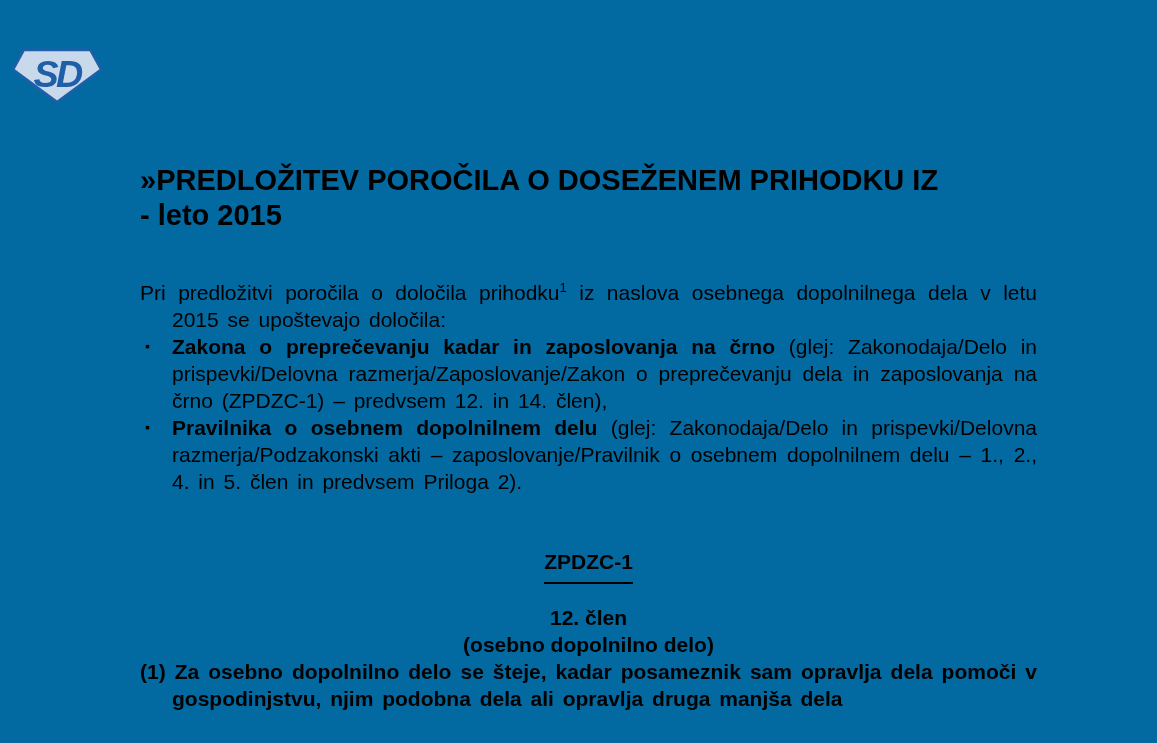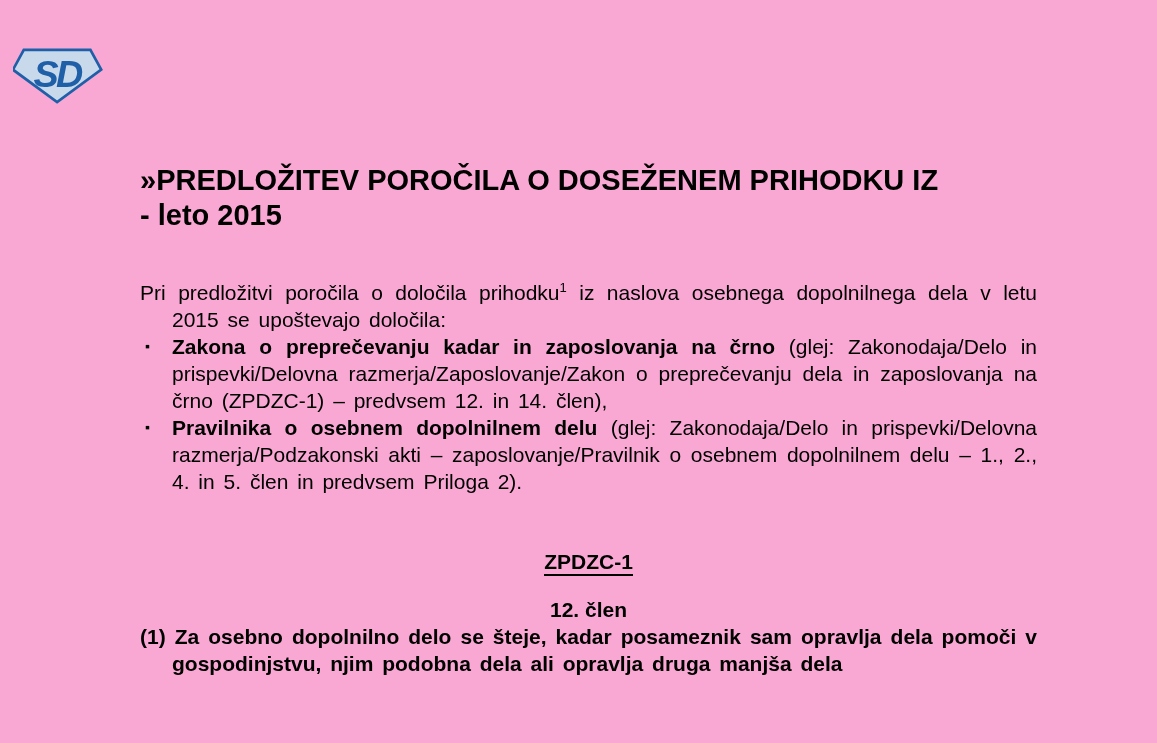--- a/index.html
+++ b/index.html
@@ -4,21 +4,21 @@
 <style>
   html, body {
     margin: 0;
     padding: 0;
     background: #ffffff;
   }
   .page {
     position: relative;
     width: 1157px;
     height: 743px;
-    background: #f9a8d4;
+    background: #0369a1;
     overflow: hidden;
     font-family: "Liberation Sans", sans-serif;
     color: #000000;
   }
   
   .logo {
     position: absolute;
     left: 13px;
     top: 45px;
     width: 90px;
@@ -83,21 +83,21 @@
     text-align: center;
     font-weight: bold;
     font-size: 21px;
     line-height: 27px;
   }
   .zpdzc { margin-top: 53px; }
   .clen  { margin-top: 20px; }
   .underlined {
     display: inline-block;
     border-bottom: 2.5px solid #000;
-    padding-bottom: 1px;
+    padding-bottom: 9px;
     line-height: 23px;
   }
   .para-bold {
     margin: 0;
     font-weight: bold;
     text-align: justify;
     word-spacing: 3px;
     padding-left: 32px;
     text-indent: -32px;
   }
@@ -132,17 +132,18 @@
       <div class="bullet body-text">
         <span class="marker">▪</span><b>Pravilnika o osebnem dopolnilnem delu</b><span> (glej: Zakonodaja/Delo in prispevki/Delovna razmerja/Podzakonski akti – zaposlovanje/Pravilnik o osebnem dopolnilnem delu – 1., 2., 4. in 5. člen in predvsem Priloga 2).</span>
       </div>
 
     </div>
 
     <h2 class="center-head zpdzc"><span class="underlined">ZPDZC-1</span></h2>
 
     <h3 class="center-head clen">12. člen</h3>
 
+    <h4 class="center-head">(osebno dopolnilno delo)</h4>
 
     <p class="para-bold body-text">(1) Za osebno dopolnilno delo se šteje, kadar posameznik sam opravlja dela pomoči v gospodinjstvu, njim podobna dela ali opravlja druga manjša dela</p>
 
   </div>
 </div>
 
 </body></html>

